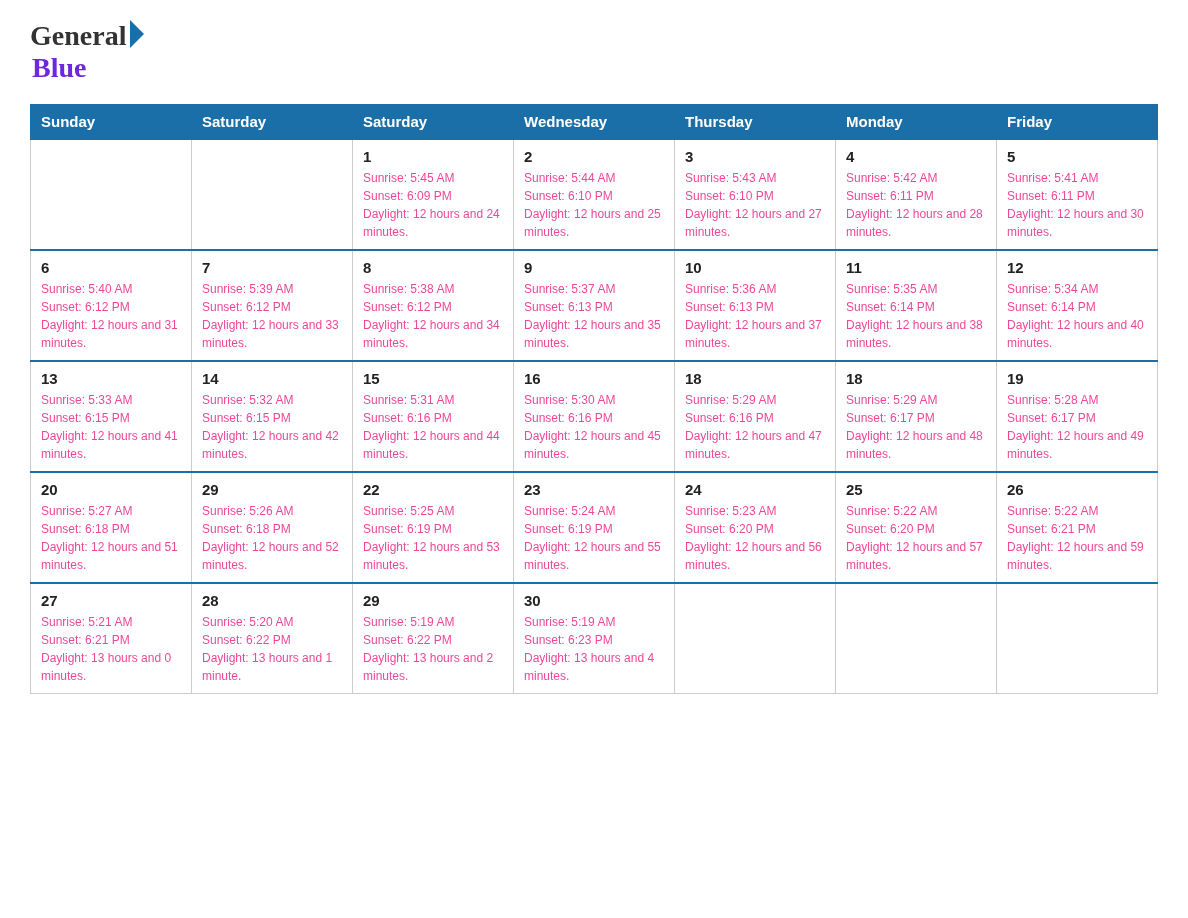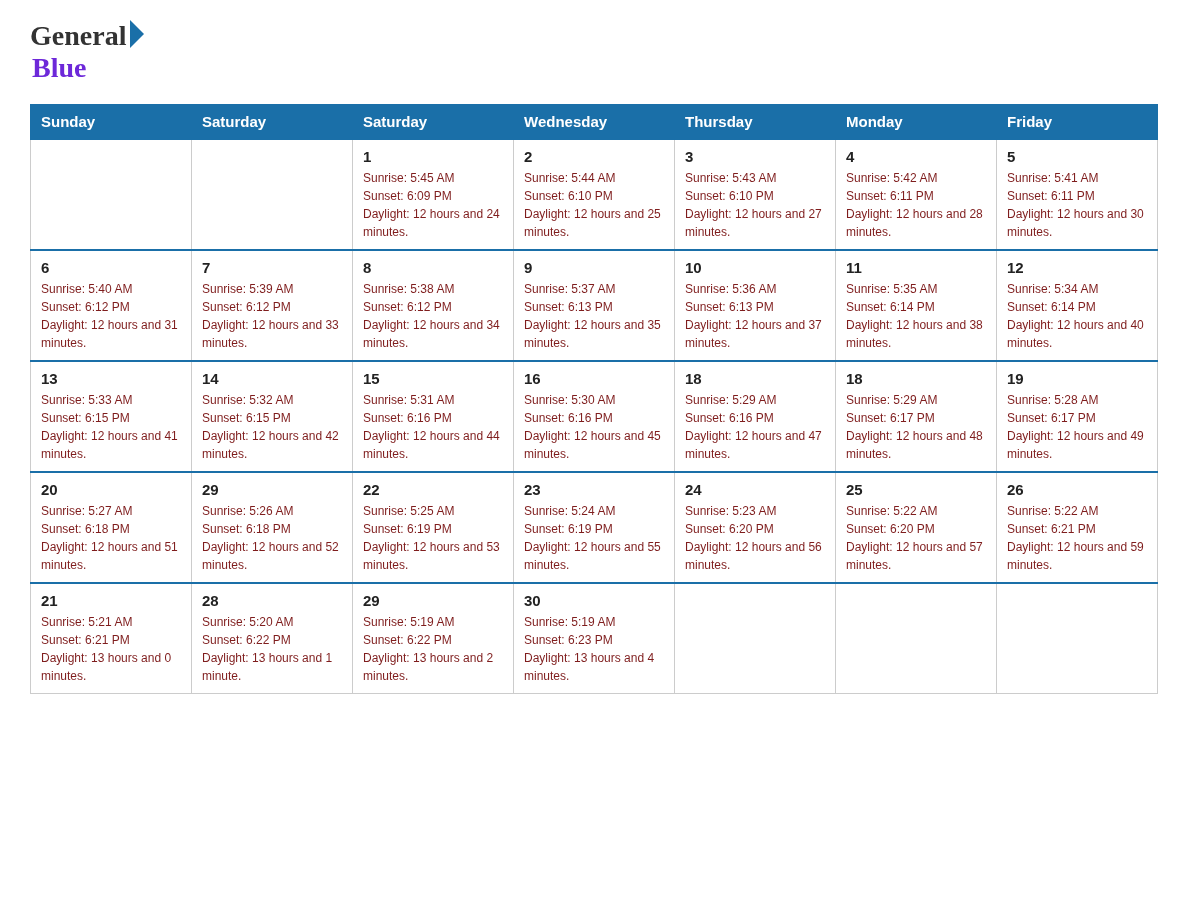--- a/index.html
+++ b/index.html
@@ -88,21 +88,21 @@
       border-top: 2px solid #1a6fa8;
     }
     .day-number {
       font-size: 15px;
       font-weight: bold;
       color: #222;
       margin-bottom: 4px;
     }
     .day-info {
       font-size: 12px;
-      color: #7f1d1d;
+      color: #ec4899;
       line-height: 1.5;
     }
     .empty-cell {
       background: #fff;
     }
   </style>
 </head>
 <body>
 
 <div class="header">
@@ -237,21 +237,21 @@
           <div class="day-number">25</div>
           <div class="day-info">Sunrise: 5:22 AM<br>Sunset: 6:20 PM<br>Daylight: 12 hours and 57 minutes.</div>
         </td>
         <td>
           <div class="day-number">26</div>
           <div class="day-info">Sunrise: 5:22 AM<br>Sunset: 6:21 PM<br>Daylight: 12 hours and 59 minutes.</div>
         </td>
       </tr>
       <tr>
         <td>
-          <div class="day-number">21</div>
+          <div class="day-number">27</div>
           <div class="day-info">Sunrise: 5:21 AM<br>Sunset: 6:21 PM<br>Daylight: 13 hours and 0 minutes.</div>
         </td>
         <td>
           <div class="day-number">28</div>
           <div class="day-info">Sunrise: 5:20 AM<br>Sunset: 6:22 PM<br>Daylight: 13 hours and 1 minute.</div>
         </td>
         <td>
           <div class="day-number">29</div>
           <div class="day-info">Sunrise: 5:19 AM<br>Sunset: 6:22 PM<br>Daylight: 13 hours and 2 minutes.</div>
         </td>

